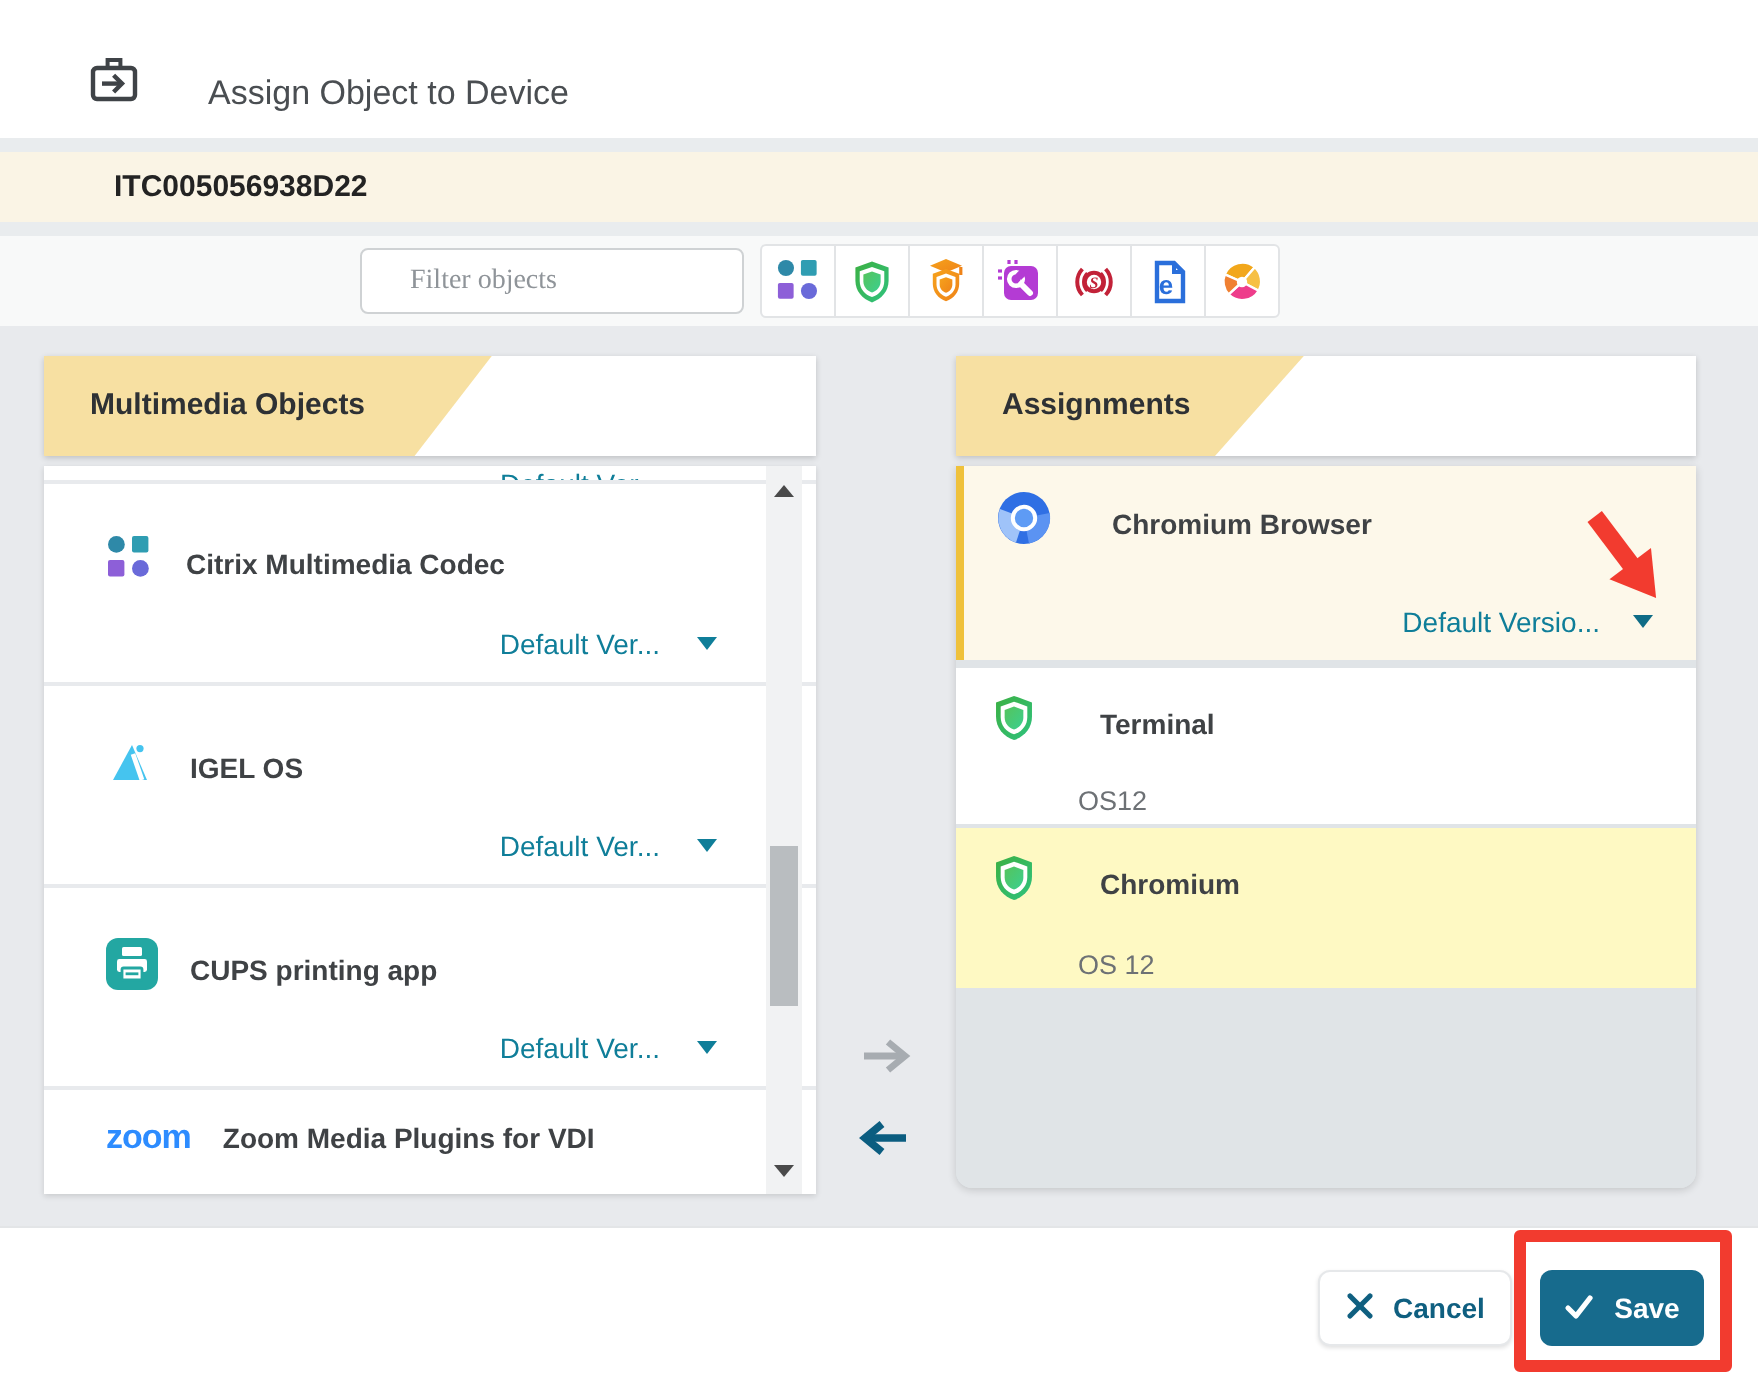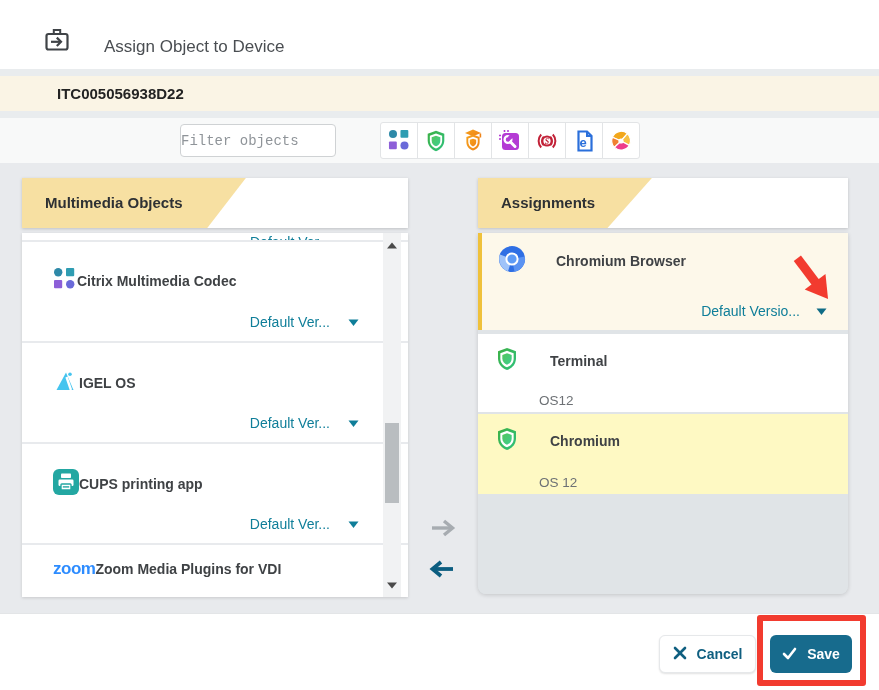--- a/index.html
+++ b/index.html
@@ -19,23 +19,23 @@
   .header-title { left:104px; top:37px; font-size:17px; color:#4a4e52; }
 
   .band1 { left:0; top:69px; width:879px; height:7px; background:#e9ecee; }
   .device-bar { left:0; top:76px; width:879px; height:35px; background:#faf4e5; }
   .device-id { left:57px; top:9px; font-size:15px; font-weight:bold; color:#232323; }
   .band2 { left:0; top:111px; width:879px; height:7px; background:#e9ecee; }
 
   
   .filter-row { left:0; top:118px; width:879px; height:45px; background:#f8f9f9; }
   .filter-input {
-    position:absolute; left:180px; top:6px; width:156px; height:33px;
+    position:absolute; left:180px; top:6px; width:192px; height:33px;
     border:1px solid #cfd2d4; border-radius:4px; background:#fff;
-    padding:0 0; font-size:14px; font-family:Liberation Mono, monospace; color:#333;
+    padding:0 24px; font-size:14px; font-family:Liberation Serif, serif; color:#333;
     outline:none;
   }
   .filter-input::placeholder { color:#8f9499; }
   .type-toolbar { position:absolute; left:380px; top:4px; display:flex; }
   .type-btn {
     width:38px; height:37px; background:#fff; border:1px solid #e2e4e6;
     margin-left:-1px; display:flex; align-items:center; justify-content:center;
     cursor:pointer; padding:0;
   }
   .type-btn:first-child { margin-left:0; border-radius:3px 0 0 3px; }
@@ -57,21 +57,21 @@
 
   
   .left-list {
     position:absolute; left:22px; top:70px; width:386px; height:364px;
     overflow:hidden; box-shadow:0 1px 3px rgba(0,0,0,.14);
   }
   .obj-item { position:relative; background:#fff; height:99px; margin-bottom:2px; }
   .obj-item.sliver { height:7px; overflow:hidden; }
   .obj-item.sliver .ver-link { position:absolute; left:228px; top:1px; }
   .obj-item.cut { height:53px; margin-bottom:12px; }
-  .obj-head { position:absolute; left:31px; top:25px; display:flex; align-items:center; }
+  .obj-head { position:absolute; left:31px; top:25px; display:flex; align-items:center; gap:16px; }
   .obj-title { font-size:14px; font-weight:bold; color:#3f4245; }
   .version-row { position:absolute; right:48px; bottom:10px; display:flex; align-items:center; gap:17px; }
   .ver-link { font-size:14px; color:#0f7e99; cursor:pointer; }
   .zoom-word { color:#2d8cff; font-weight:bold; font-size:17px; letter-spacing:-0.5px; }
 
   
   .scrollbar {
     position:absolute; right:7px; top:0; width:18px; height:100%;
     background:#f1f2f3;
   }

